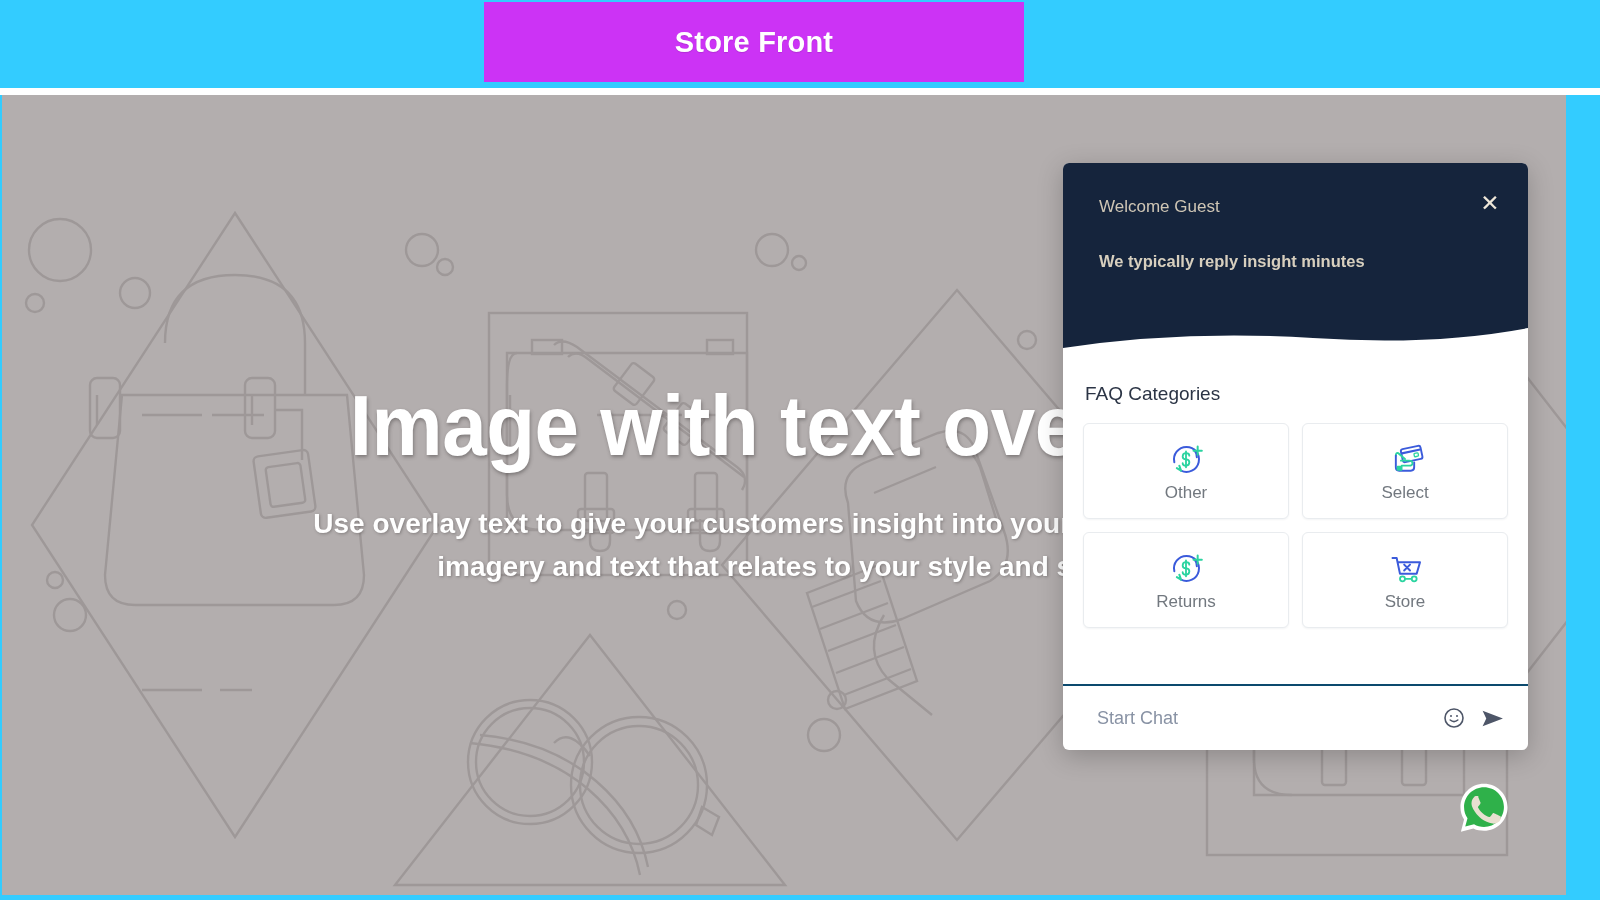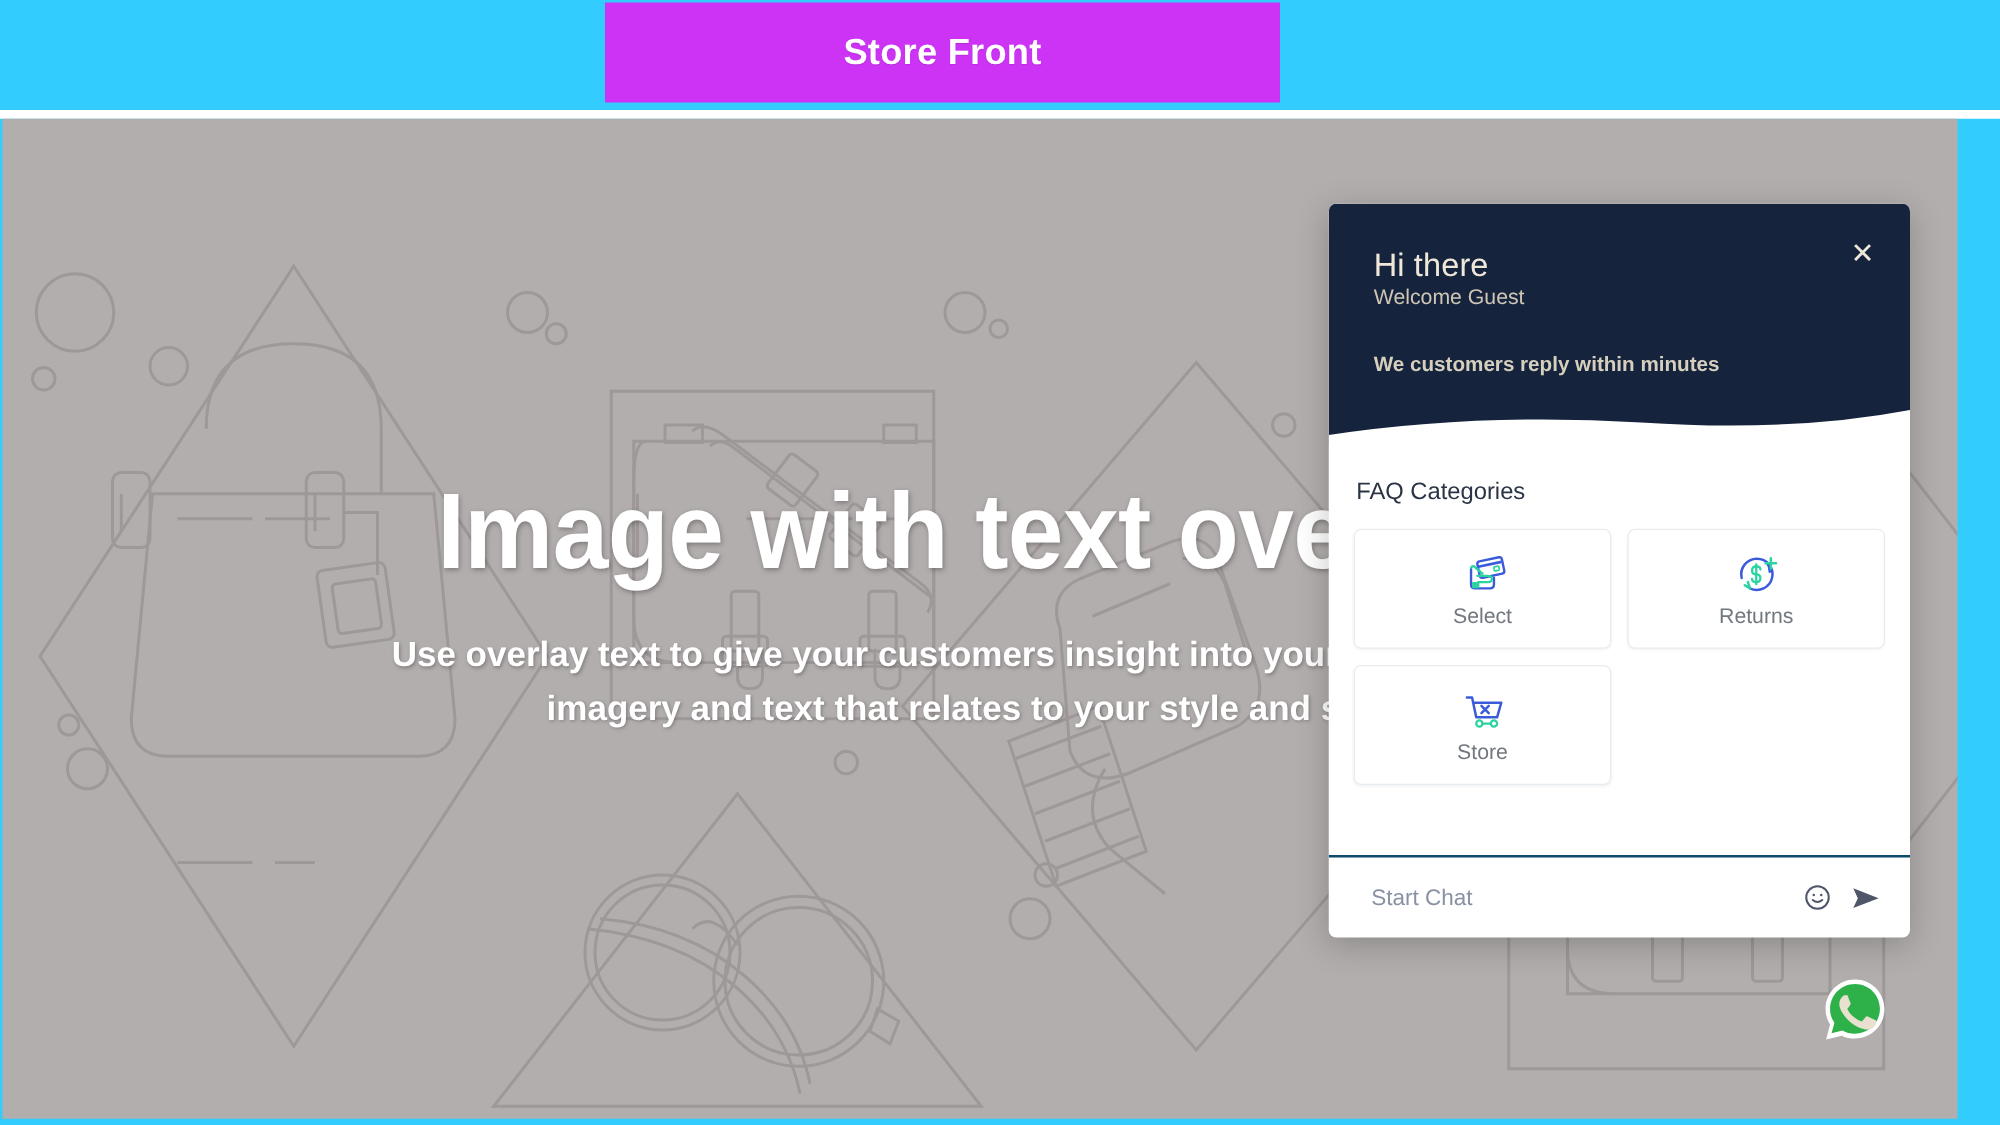--- a/index.html
+++ b/index.html
@@ -334,36 +334,46 @@
 
     <div id="hero-copy">
       <div id="hero-heading">Image with text overlay</div>
       <div id="hero-sub">Use overlay text to give your customers insight into your brand. Select imagery and text that relates to your style and story.</div>
     </div>
   </div>
 
   <div id="chat-widget">
 
     <div id="chat-header">
-      <div id="chat-title">Hi there</div>
       <div id="chat-welcome">Welcome Guest</div>
-      <div id="chat-reply-time">We customers reply within minutes</div>
+      <div id="chat-reply-time">We typically reply insight minutes</div>
 
       <div id="chat-close">✕</div>
 
       <svg id="chat-header-wave" viewBox="0 0 465 34" preserveAspectRatio="none">
         <path d="M0 26 Q120 8 250 16 Q370 24 465 6 L465 34 L0 34 Z" fill="#ffffff"></path>
       </svg>
     </div>
 
     <div id="chat-body">
       <div id="faq-title">FAQ Categories</div>
 
       <div id="faq-grid">
 
+        <div class="faq-card">
+          <svg class="faq-icon" viewBox="0 0 48 48" fill="none">
+            <path d="M10 28 A15 15 0 1 1 18 38" stroke="#3b5bdb" stroke-width="2.4" stroke-linecap="round"></path>
+            <path d="M34 13 A15 15 0 0 1 37 22" stroke="#3b5bdb" stroke-width="2.4" stroke-linecap="round"></path>
+            <path d="M18 38 L13 35 M18 38 L16 32" stroke="#2bd4a0" stroke-width="2.4" stroke-linecap="round" stroke-linejoin="round"></path>
+            <path d="M24 15 L24 34" stroke="#2bd4a0" stroke-width="2.2" stroke-linecap="round"></path>
+            <path d="M28 20 Q28 17 24 17 Q20 17 20 21 Q20 24.5 24 24.5 Q28 24.5 28 28 Q28 32 24 32 Q20 32 20 29" stroke="#2bd4a0" stroke-width="2.2" stroke-linecap="round"></path>
+            <path d="M38 9 L38 19 M33 14 L43 14" stroke="#2bd4a0" stroke-width="2.4" stroke-linecap="round"></path>
+          </svg>
+          <span class="faq-label">Other</span>
+        </div>
 
         <div class="faq-card">
           <svg class="faq-icon" viewBox="0 0 48 48" fill="none">
             <rect x="20" y="10" width="24" height="16" rx="2.5" transform="rotate(-12 32 18)" stroke="#3b5bdb" stroke-width="2.3"></rect>
             <path d="M18.8 17.5 L42.2 12.6" stroke="#3b5bdb" stroke-width="2.6"></path>
             <rect x="35" y="17" width="5" height="4" rx="1" transform="rotate(-12 37.5 19)" stroke="#2bd4a0" stroke-width="1.6"></rect>
             <path d="M13 20 Q13 16 16 17 L24 24" stroke="#2bd4a0" stroke-width="2.3" stroke-linecap="round" stroke-linejoin="round"></path>
             <path d="M13 20 L13 34 Q13 38 17 38 L31 38 Q35 38 35 34 L35 28" stroke="#3b5bdb" stroke-width="2.3" stroke-linecap="round" stroke-linejoin="round"></path>
             <path d="M19 26 L29 26 Q33 26 33 29 Q33 32 29 32 L20 32" stroke="#2bd4a0" stroke-width="2.1" stroke-linecap="round" stroke-linejoin="round"></path>
             <rect x="14" y="32" width="7" height="6" rx="1" fill="#2bd4a0"></rect>

